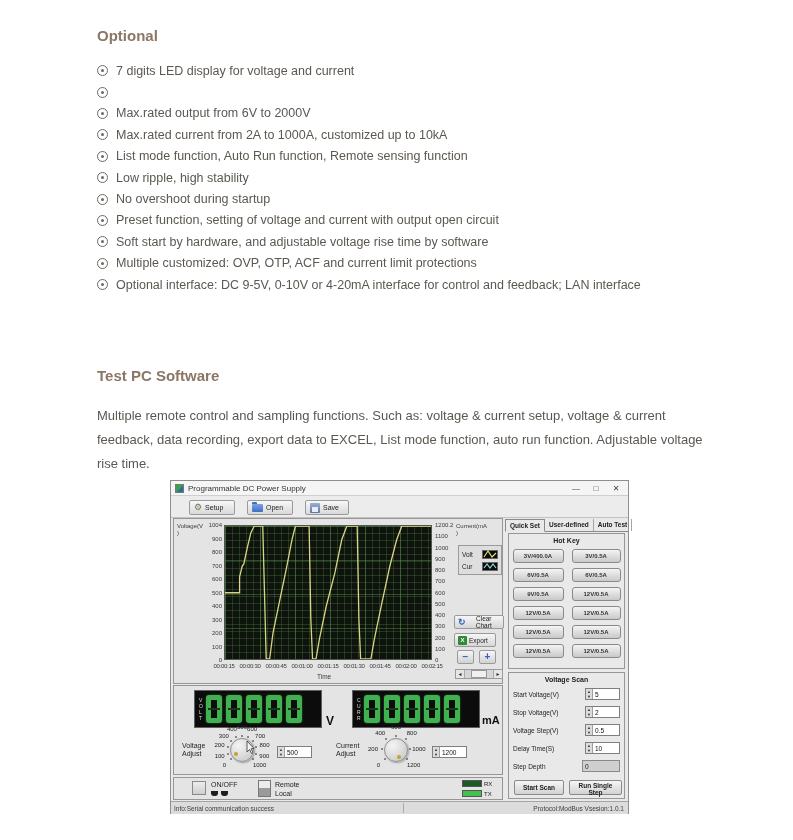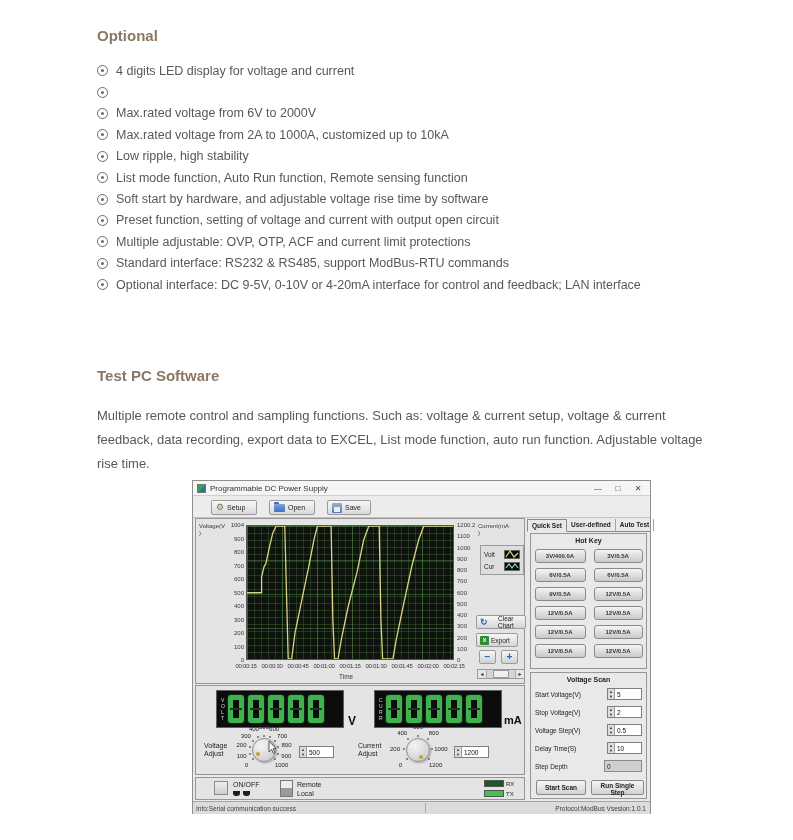--- a/index.html
+++ b/index.html
@@ -12,21 +12,21 @@
   #software-title{top:367px;}
   .features-list{position:absolute;left:97px;top:60px;margin:0;padding:0;list-style:none;}
   .feat{display:flex;align-items:center;gap:8px;height:21.4px;font-size:12.5px;color:#5c5751;}
   .bullet{width:9px;height:9px;border:1px solid #6e6963;border-radius:50%;
           display:inline-flex;align-items:center;justify-content:center;flex:0 0 auto;}
   .bullet::after{content:"";width:3px;height:3px;background:#6e6963;border-radius:50%;}
   .desc{position:absolute;left:97px;top:404px;width:624px;margin:0;
         font-size:13px;line-height:24px;color:#5c5751;}
 
   
-  .win{position:absolute;left:192px;top:480px;width:459px;height:334px;
+  .win{position:absolute;left:170px;top:480px;width:459px;height:334px;
        background:#e9e9e9;border:1px solid #8f8f8f;box-sizing:border-box;font-size:8px;color:#222;}
   .win *{box-sizing:border-box;}
 
   .titlebar{position:absolute;left:0;top:0;right:0;height:15px;background:#f5f5f5;
             border-bottom:1px solid #cfcfcf;display:flex;align-items:center;padding:0 4px;gap:4px;}
   .appicon{width:9px;height:9px;background:linear-gradient(135deg,#3da04a 55%,#2a6f9e 55%);
            border:1px solid #777;flex:0 0 auto;}
   .wtitle{font-size:8px;color:#333;flex:1 1 auto;white-space:nowrap;overflow:hidden;}
   .winbtn{width:16px;text-align:center;font-size:8px;color:#444;cursor:default;}
 
@@ -153,56 +153,56 @@
   .stdiv{position:absolute;left:232px;top:1px;bottom:1px;width:1px;background:#aaa;}
   .stright{position:absolute;right:4px;top:3px;}
 </style>
 </head>
 <body>
 
 <h2 class="h2" id="features-title">Optional</h2>
 <ul class="features-list">
     <li class="feat">
       <span class="bullet"></span>
-      <span>4 digits LED display for voltage and current</span>
-    </li>
-    <li class="feat">
-      <span class="bullet"></span>
-    </li>
-    <li class="feat">
-      <span class="bullet"></span>
-      <span>Max.rated voltage from 6V to 2000V</span>
-    </li>
-    <li class="feat">
-      <span class="bullet"></span>
-      <span>Max.rated voltage from 2A to 1000A, customized up to 10kA</span>
+      <span>7 digits LED display for voltage and current</span>
+    </li>
+    <li class="feat">
+      <span class="bullet"></span>
+    </li>
+    <li class="feat">
+      <span class="bullet"></span>
+      <span>Max.rated output from 6V to 2000V</span>
+    </li>
+    <li class="feat">
+      <span class="bullet"></span>
+      <span>Max.rated current from 2A to 1000A, customized up to 10kA</span>
+    </li>
+    <li class="feat">
+      <span class="bullet"></span>
+      <span>List mode function, Auto Run function, Remote sensing function</span>
     </li>
     <li class="feat">
       <span class="bullet"></span>
       <span>Low ripple, high stability</span>
     </li>
     <li class="feat">
       <span class="bullet"></span>
-      <span>List mode function, Auto Run function, Remote sensing function</span>
+      <span>No overshoot during startup</span>
+    </li>
+    <li class="feat">
+      <span class="bullet"></span>
+      <span>Preset function, setting of voltage and current with output open circuit</span>
     </li>
     <li class="feat">
       <span class="bullet"></span>
       <span>Soft start by hardware, and adjustable voltage rise time by software</span>
     </li>
     <li class="feat">
       <span class="bullet"></span>
-      <span>Preset function, setting of voltage and current with output open circuit</span>
-    </li>
-    <li class="feat">
-      <span class="bullet"></span>
-      <span>Multiple adjustable: OVP, OTP, ACF and current limit protections</span>
-    </li>
-    <li class="feat">
-      <span class="bullet"></span>
-      <span>Standard interface: RS232 &amp; RS485, support ModBus-RTU commands</span>
+      <span>Multiple customized: OVP, OTP, ACF and current limit protections</span>
     </li>
     <li class="feat">
       <span class="bullet"></span>
       <span>Optional interface: DC 9-5V, 0-10V or 4-20mA interface for control and feedback; LAN interface</span>
     </li>
   </ul>
 <h2 class="h2" id="software-title">Test PC Software</h2>
 <p class="desc">Multiple remote control and sampling functions. Such as: voltage &amp; current setup, voltage &amp; current feedback, data recording, export data to EXCEL, List mode function, auto run function. Adjustable voltage rise time.</p>
 
 <div class="win">

